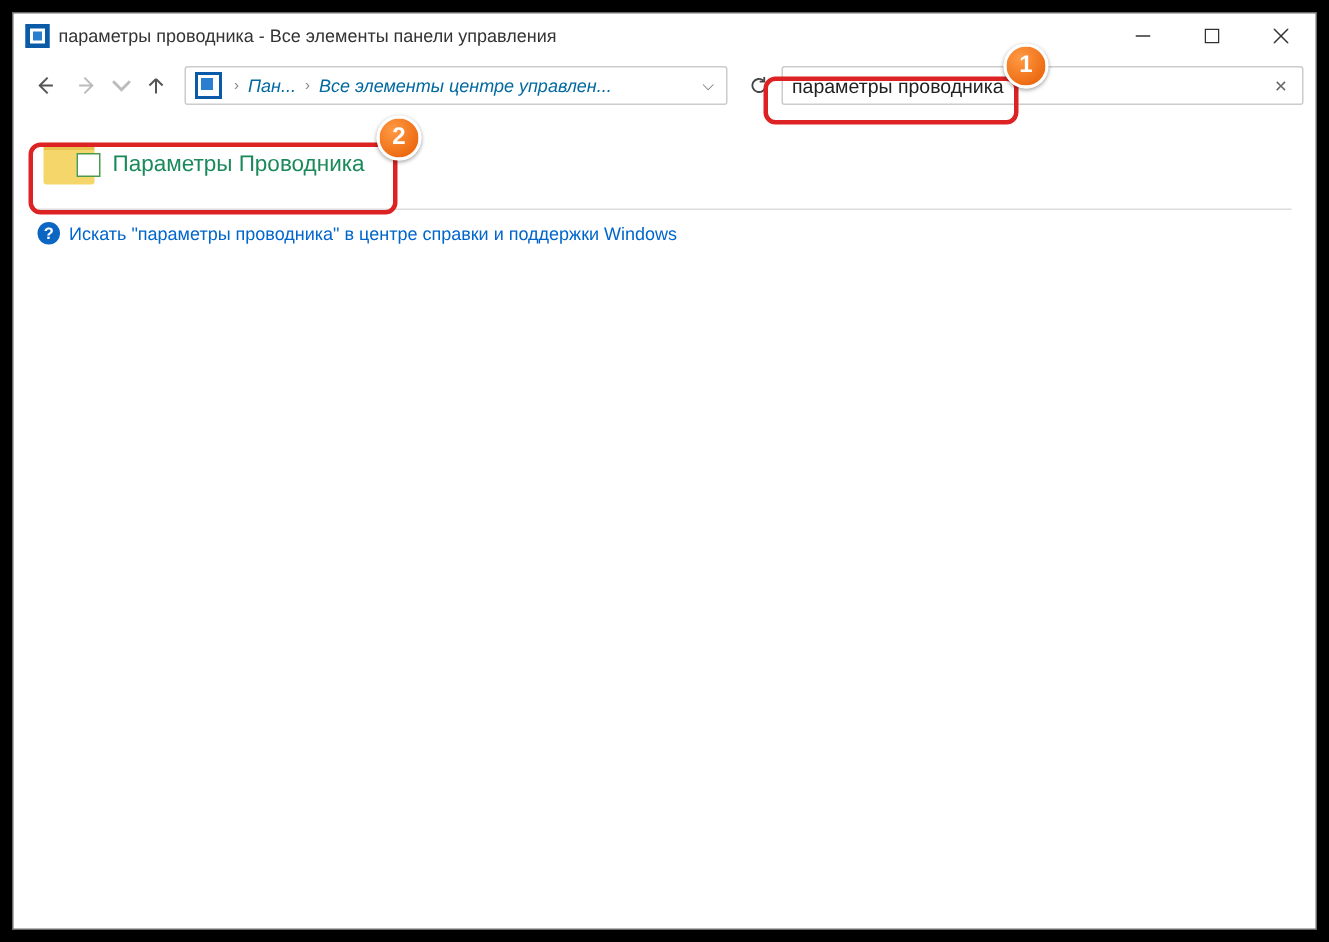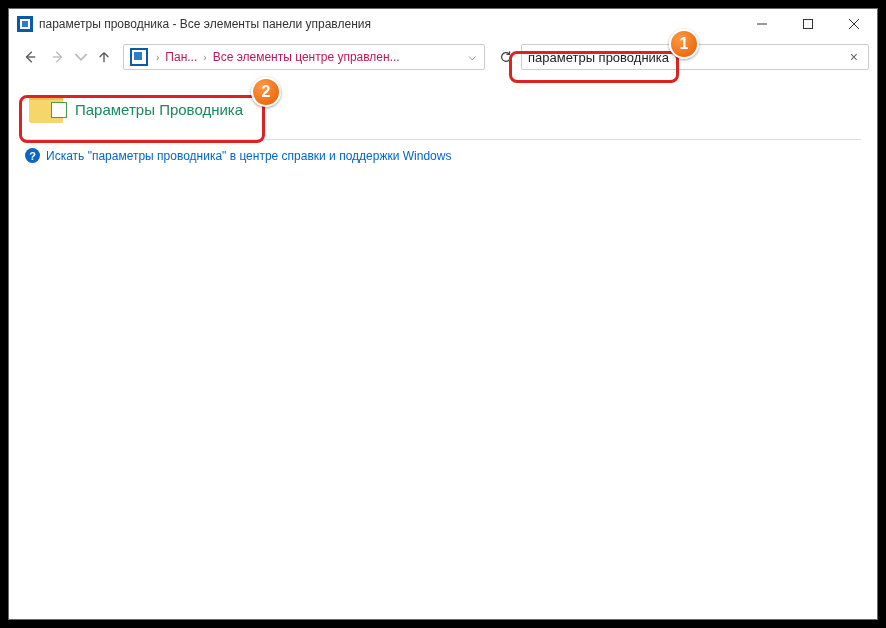--- a/index.html
+++ b/index.html
@@ -96,21 +96,21 @@
   }
   .addr-icon::before {
     content: "";
     position: absolute; inset: 2px; background: #fff;
   }
   .addr-icon::after {
     content: "";
     position: absolute; top:4px; left:4px; width:8px; height:8px;
     background: #2a7ed0;
   }
-  .crumb { color: #be185d; white-space: nowrap; padding: 0 2px; }
+  .crumb { color: #0369a1; white-space: nowrap; padding: 0 2px; font-style: italic; }
   .chev { color: #888; padding: 0 4px; font-size: 10px; }
   .addr-dd {
     margin-left: auto;
     color: #666;
     padding: 0 6px;
     font-size: 10px;
   }
   .refresh-btn {
     width: 26px; height: 26px;
     display:flex; align-items:center; justify-content:center;

